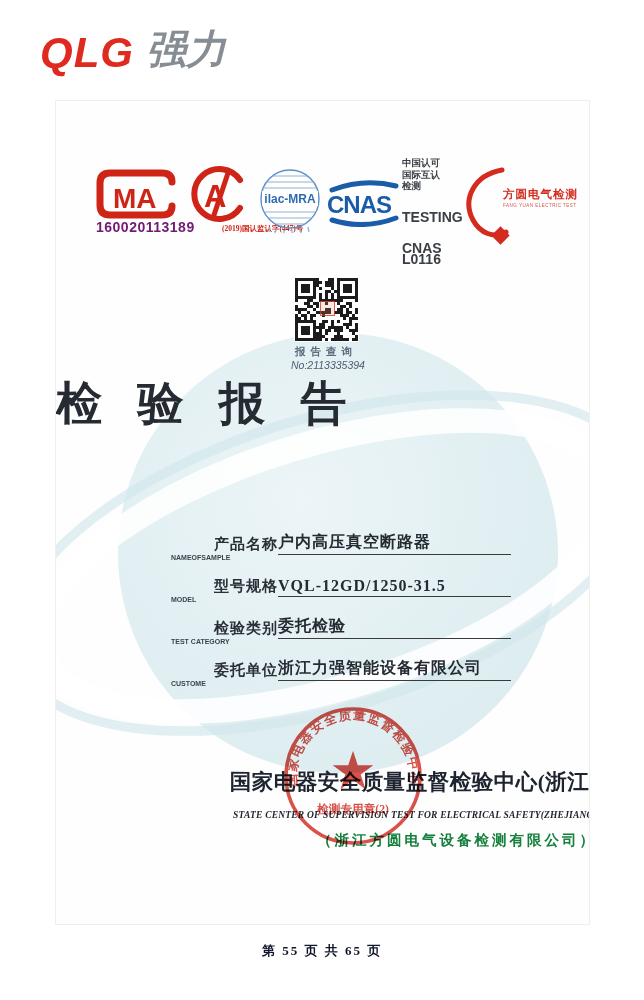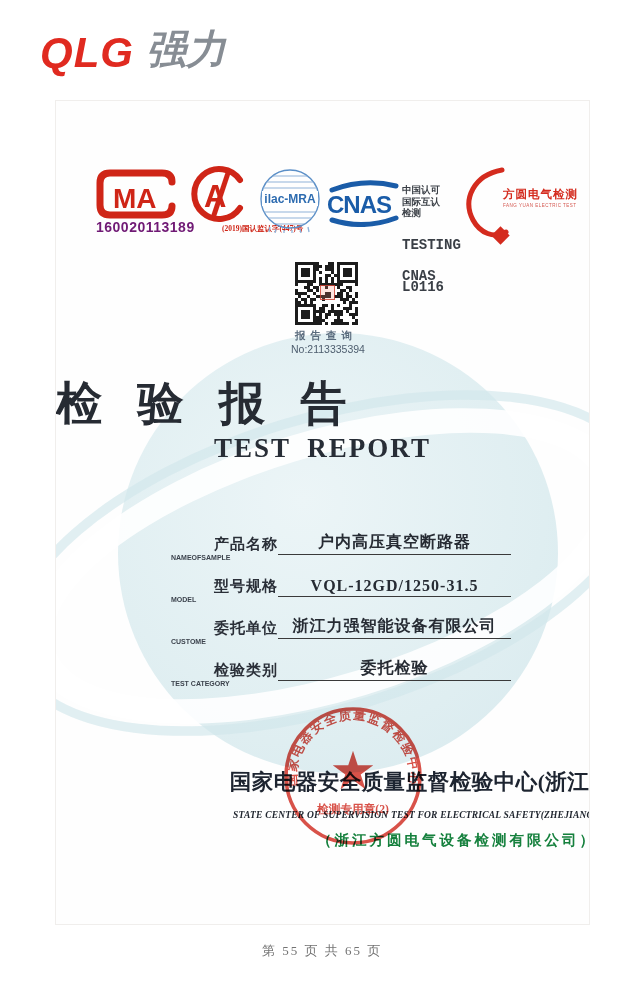--- a/index.html
+++ b/index.html
@@ -28,67 +28,67 @@
                 border:10px solid rgba(209,230,235,0.65); transform:rotate(-17deg); }
 
   .layer { position:absolute; z-index:1; }
 
   
   .mark { position:absolute; }
   .cma-num { left:40px; top:118px; font-family:"Liberation Sans", sans-serif;
              font-weight:bold; font-size:14px; color:#701a75; letter-spacing:0.5px; }
   .cma-approval { left:122px; top:123px; font-family:Liberation Serif, serif;
                   font-weight:bold; font-size:7.5px; color:#cf2517;padding-left:44px; }
-  .cnas-block { left:346px; top:84px; width:62px; font-family:Liberation Mono, monospace; }
+  .cnas-block { left:346px; top:56px; width:62px; font-family:Liberation Sans, sans-serif; }
   .cnas-block .zh { font-size:9.5px; font-weight:bold; color:#3a3f46; line-height:11.5px; }
   .cnas-block .en { font-size:14px; font-weight:bold; color:#3a3f46; line-height:11px; margin-top:20px; }
   .fy-text { left:447px; top:86px; width:90px; }
   .fy-text .name { font-size:11.5px; font-weight:bold; color:#d42b1e; letter-spacing:1px; white-space:nowrap; }
   .fy-text .sub  { font-size:4.5px; color:#d4564e; letter-spacing:0.5px; white-space:nowrap; margin-top:1px;
                    font-family:"Liberation Sans", sans-serif; }
 
   
-  .qr { left:235px; top:160px; width:70px; text-align:center; }
+  .qr { left:235px; top:176px; width:70px; text-align:center; }
   .qr-grid { display:grid; grid-template-columns:repeat(21,3px); grid-auto-rows:3px;
              background:#fff; padding:1px; margin:0 auto; width:65px; position:relative; }
   .qr-cell.dark { background:#1c1c1c; }
   .qr-stamp { position:absolute; left:26px; top:24px; width:15px; height:15px;
               border:1px solid rgba(205,60,45,.8); background:rgba(255,135,115,.22); }
   .qr-caption { margin-top:3px; font-size:10.5px; font-weight:bold; color:#5a6b7d; letter-spacing:5px; }
-  .qr-number  { font-size:10.5px; color:#4d5d6e; font-family:"Liberation Sans", sans-serif; }
+  .qr-number  { font-size:10.5px; color:#4d5d6e; font-family:"Liberation Sans", sans-serif;font-style:italic; }
 
   
   .title-zh { left:0; top:272px; width:100%; text-align:left; font-size:46px; font-weight:bold;
               color:#262b33; letter-spacing:12px; }
   .title-en { left:0; top:332px; width:100%; text-align:center; font-size:27px; font-weight:bold;
               color:#272d36; letter-spacing:2px; word-spacing:8px; }
 
   
   .fields { left:113px; top:430px; width:342px; }
   .frow { position:relative; display:flex; align-items:flex-end; height:24px; margin-bottom:18px; }
   .flabel { font-size:15px; font-weight:bold; color:#2a2f38; letter-spacing:1px; white-space:nowrap;
             padding-bottom:1px;margin-left:45px; }
   .fsub { position:absolute; left:2px; top:23px; font-size:7px; font-weight:bold; color:#3c434d;
           font-family:"Liberation Sans", sans-serif; letter-spacing:0; }
-  .fline { flex:1; border-bottom:1.3px solid #3a3a3a; text-align:center; font-size:16px;
+  .fline { flex:1; border-bottom:1.3px solid #3a3a3a; font-size:16px;
            font-weight:bold; color:#262b33; letter-spacing:1px; padding-bottom:1px; white-space:nowrap;margin-top:48px; }
 
   
   .footer { left:8px; top:666px; width:100%; text-align:right; }
   .f-zh { font-size:21.5px; font-weight:bold; color:#1d2430; letter-spacing:0.5px; }
   .f-en { margin-top:14px; font-size:9.5px; font-weight:bold; color:#20262f; letter-spacing:0.2px;font-style:italic; }
   .f-co { margin-top:11px; font-size:14.5px; font-weight:bold; color:#15803d; letter-spacing:3px; }
 
   
   .seal { left:226px; top:604px; width:142px; height:142px; z-index:2;
           opacity:0.88; mix-blend-mode:multiply; }
 
   
   .pagenum { position:absolute; left:0; top:942px; width:100%; text-align:center;
-             font-size:13px; font-weight:normal; color:#737373; letter-spacing:2px; }
+             font-size:13px; font-weight:bold; color:#0f172a; letter-spacing:2px; }
 </style>
 </head>
 <body>
 
 <div class="brand">
   <span class="qlg">QLG</span>
   <span class="cn">强力</span>
 </div>
 
 <div class="page">
@@ -603,42 +603,41 @@
         <div class="qr-cell dark"></div>
         <div class="qr-cell"></div>
         <div class="qr-cell dark"></div>
         <div class="qr-cell dark"></div>
       </div>
     <div class="qr-caption">报告查询</div>
     <div class="qr-number">No:2113335394</div>
   </div>
 
   <div class="layer title-zh">检 验 报 告</div>
-  <div class="layer title-en">TEST REPORT</div>
 
   <div class="layer fields">
     <div class="frow">
       <span class="flabel">产品名称</span>
       <span class="fsub">NAMEOFSAMPLE</span>
       <span class="fline">户内高压真空断路器</span>
     </div>
     <div class="frow">
       <span class="flabel">型号规格</span>
       <span class="fsub">MODEL</span>
       <span class="fline">VQL-12GD/1250-31.5</span>
     </div>
     <div class="frow">
+      <span class="flabel">检验类别</span>
+      <span class="fsub">TEST CATEGORY</span>
+      <span class="fline">委托检验</span>
+    </div>
+    <div class="frow">
       <span class="flabel">委托单位</span>
       <span class="fsub">CUSTOME</span>
       <span class="fline">浙江力强智能设备有限公司</span>
-    </div>
-    <div class="frow">
-      <span class="flabel">检验类别</span>
-      <span class="fsub">TEST CATEGORY</span>
-      <span class="fline">委托检验</span>
     </div>
   </div>
 
   <div class="layer footer">
     <div class="f-zh">国家电器安全质量监督检验中心(浙江)</div>
     <div class="f-en">STATE  CENTER  OF  SUPERVISION  TEST  FOR  ELECTRICAL  SAFETY(ZHEJIANG)</div>
     <div class="f-co">（浙江方圆电气设备检测有限公司）</div>
   </div>
 
   <svg class="layer seal" width="142" height="142" viewBox="0 0 140 140">

